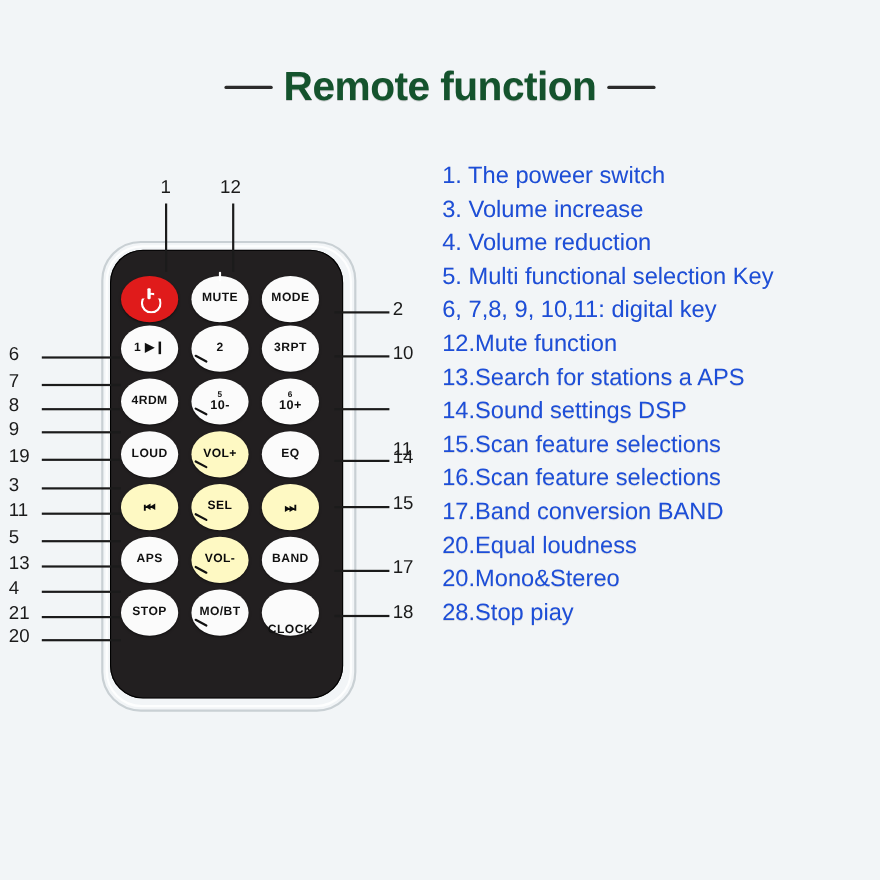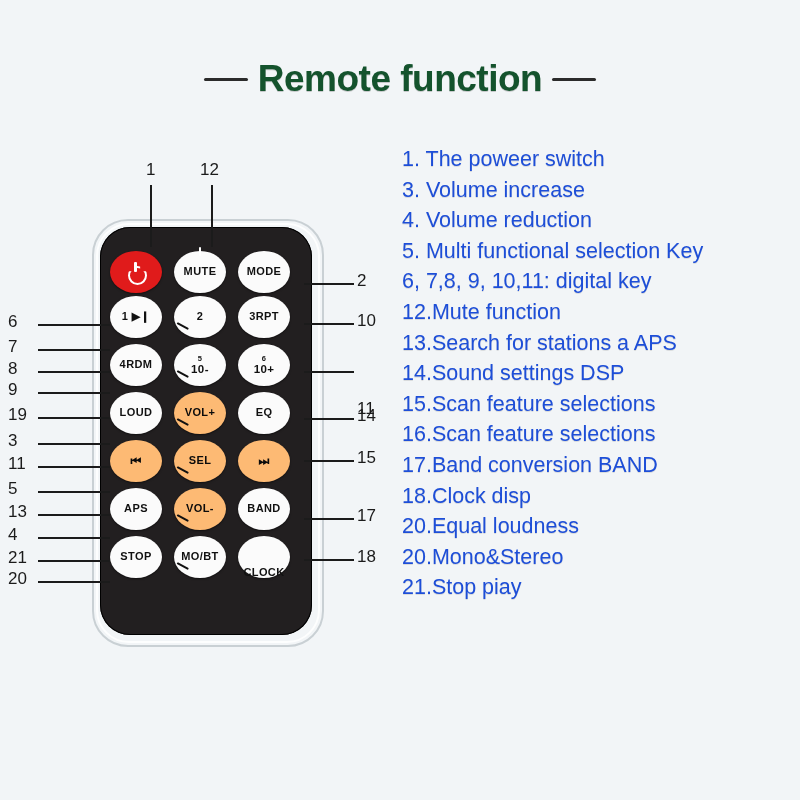--- a/index.html
+++ b/index.html
@@ -47,21 +47,21 @@
   }
   .btn{
     position:absolute;width:52px;height:42px;border-radius:50%;
     background:#fbfbfb;color:#111;
     display:flex;flex-direction:column;align-items:center;justify-content:center;
     font-size:10.5px;font-weight:bold;letter-spacing:.4px;
     box-shadow:0 1px 2px rgba(0,0,0,.5);
     text-align:center;line-height:1.02;
     user-select:none;
   }
-  .btn.blue{background:#fdba74;color:#0b0b0b;}
+  .btn.blue{background:#fef9c3;color:#0b0b0b;}
   .btn.red{background:#e01b1b;color:#fff;}
   .btn .main{font-size:11px;}
   .btn .tiny{font-size:7.5px;line-height:1;margin-bottom:1px;}
   .btn .big{font-size:11.5px;line-height:1;}
   .btn .sym{font-size:12px;letter-spacing:0;}
 
   
   .power-glyph{
     position:relative;width:20px;height:20px;
   }
@@ -247,19 +247,18 @@
       <div class="func-item">3. Volume increase</div>
       <div class="func-item">4. Volume reduction</div>
       <div class="func-item">5. Multi functional selection Key</div>
       <div class="func-item">6, 7,8, 9, 10,11: digital key</div>
       <div class="func-item">12.Mute function</div>
       <div class="func-item">13.Search for stations a APS</div>
       <div class="func-item">14.Sound settings DSP</div>
       <div class="func-item">15.Scan feature selections</div>
       <div class="func-item">16.Scan feature selections</div>
       <div class="func-item">17.Band conversion BAND</div>
-      <div class="func-item">18.Clock disp</div>
       <div class="func-item">20.Equal loudness</div>
       <div class="func-item">20.Mono&amp;Stereo</div>
-      <div class="func-item">21.Stop piay</div>
+      <div class="func-item">28.Stop piay</div>
     </div>
 
 </div>
 
 </body></html>

